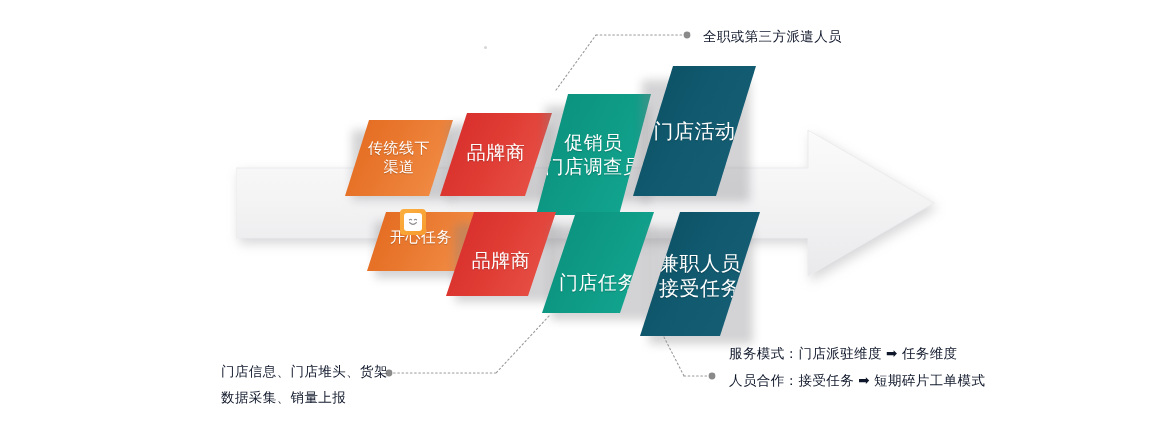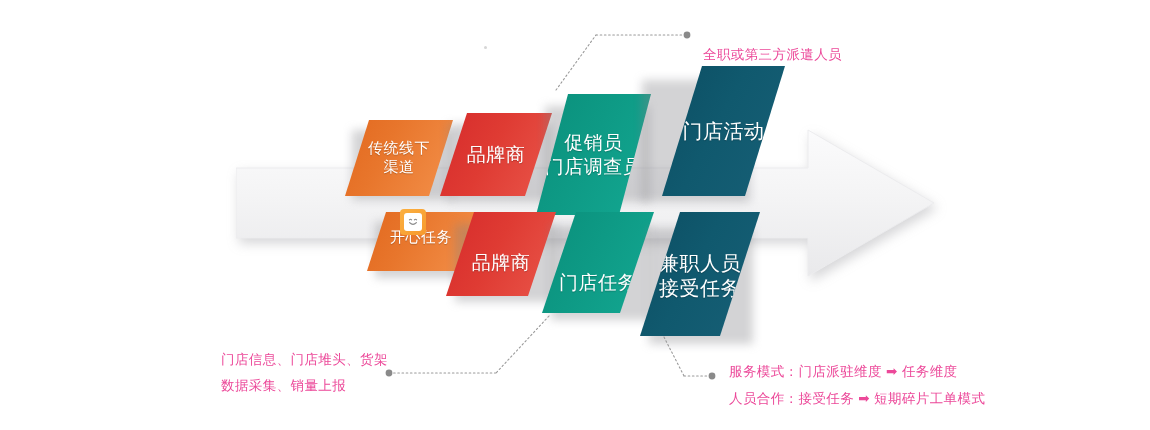--- a/index.html
+++ b/index.html
@@ -50,21 +50,21 @@
     clip-path: polygon(var(--sl) 0, 100% 0, calc(100% - var(--sl)) 100%, 0 100%);
   }
   .tile-shadow {
     position: absolute;
     background: rgba(130,130,135,0.35);
     filter: blur(5px);
     z-index: 0;
   }
 
   .c-orange   { background: linear-gradient(118deg, #e2691f 0%, #e8762c 38%, #f3904a 100%); }
-  .c-red      { background: linear-gradient(118deg, #d62b2b 0%, #df3b33 45%, #e9564a 100%); }
+  .c-red      { background: linear-gradient(118deg, #d62b2b 0%, #df3b33 45%, #e9564a 100%); font-family: Liberation Mono, monospace; }
   .c-teal     { background: linear-gradient(118deg, #0a8f7b 0%, #0e9a85 45%, #13a892 100%); }
   .c-darkteal { background: linear-gradient(118deg, #0c4e63 0%, #10596e 45%, #175f76 100%); }
 
   .fs-18 { font-size: 15px; }
   .fs-19 { font-size: 19px; }
   .fs-20 { font-size: 20px; }
 
   
   .smiley-badge {
     position: absolute;
@@ -86,26 +86,25 @@
   }
 
   
   .conn { position: absolute; left: 0; top: 0; width: 1150px; height: 430px; pointer-events: none; }
   .conn line { stroke: #9a9a9a; stroke-width: 1.1; stroke-dasharray: 1.6 2.6; stroke-linecap: round; }
   .conn circle { fill: #8a8a8a; }
 
   
   .note {
     position: absolute;
-    color: #ec4899;
+    color: #0f172a;
     font-size: 13.5px;
     line-height: 1.95;
     white-space: pre-line;
     letter-spacing: 0.4px;
-    margin-top: 18px;
   }
   .note-left { text-align: left; }
   .speck {
     position: absolute;
     width: 3px; height: 3px;
     border-radius: 50%;
     background: #d6d6d6;
   }
 </style>
 </head>
@@ -139,21 +138,21 @@
     <span class="tile-label">品牌商</span>
   </div>
 
   <div class="tile-shadow" style="left:545px; top:106px; width:104px; height:96px;"></div>
   <div class="tile sk c-teal fs-19" style="--sl:32px; left:536px; top:94px; width:115px; height:121px;">
     <span class="tile-label">促销员
 门店调查员</span>
   </div>
 
   <div class="tile-shadow" style="left:642px; top:80px; width:108px; height:122px;"></div>
-  <div class="tile sk c-darkteal fs-20" style="--sl:40px; left:662px; top:66px; width:123px; height:130px;">
+  <div class="tile sk c-darkteal fs-20" style="--sl:40px; left:633px; top:66px; width:123px; height:130px;">
     <span class="tile-label">门店活动</span>
   </div>
 
   <div class="tile-shadow" style="left:375px; top:222px; width:102px; height:56px;"></div>
   <div class="tile sk c-orange fs-18" style="--sl:19px; left:367px; top:212px; width:108px; height:59px; align-items:flex-end; padding-bottom:24px;">
     <span class="tile-label">开心任务</span>
   </div>
   <div class="smiley-badge" style="left:400px; top:209px;">
     <span class="smiley-inner">
       <svg width="14" height="14" viewBox="0 0 14 14" xmlns="http://www.w3.org/2000/svg">
@@ -190,19 +189,19 @@
     <line x1="496" y1="373" x2="393" y2="373"></line>
     <circle cx="389" cy="373" r="3.4"></circle>
 
     <line x1="664" y1="337" x2="684" y2="376"></line>
     <line x1="684" y1="376" x2="708" y2="376"></line>
     <circle cx="712" cy="376" r="3.4"></circle>
   </svg>
 
   <div class="note" style="left:703px; top:24px;">全职或第三方派遣人员</div>
 
-  <div class="note note-left" style="left:221px; top:329px;">门店信息、门店堆头、货架
+  <div class="note note-left" style="left:221px; top:359px;">门店信息、门店堆头、货架
 数据采集、销量上报</div>
 
   <div class="note note-left" style="left:729px; top:341px;">服务模式：门店派驻维度 ➡ 任务维度</div>
   <div class="note note-left" style="left:729px; top:368px;">人员合作：接受任务 ➡ 短期碎片工单模式</div>
 
 </div>
 
 </body></html>

